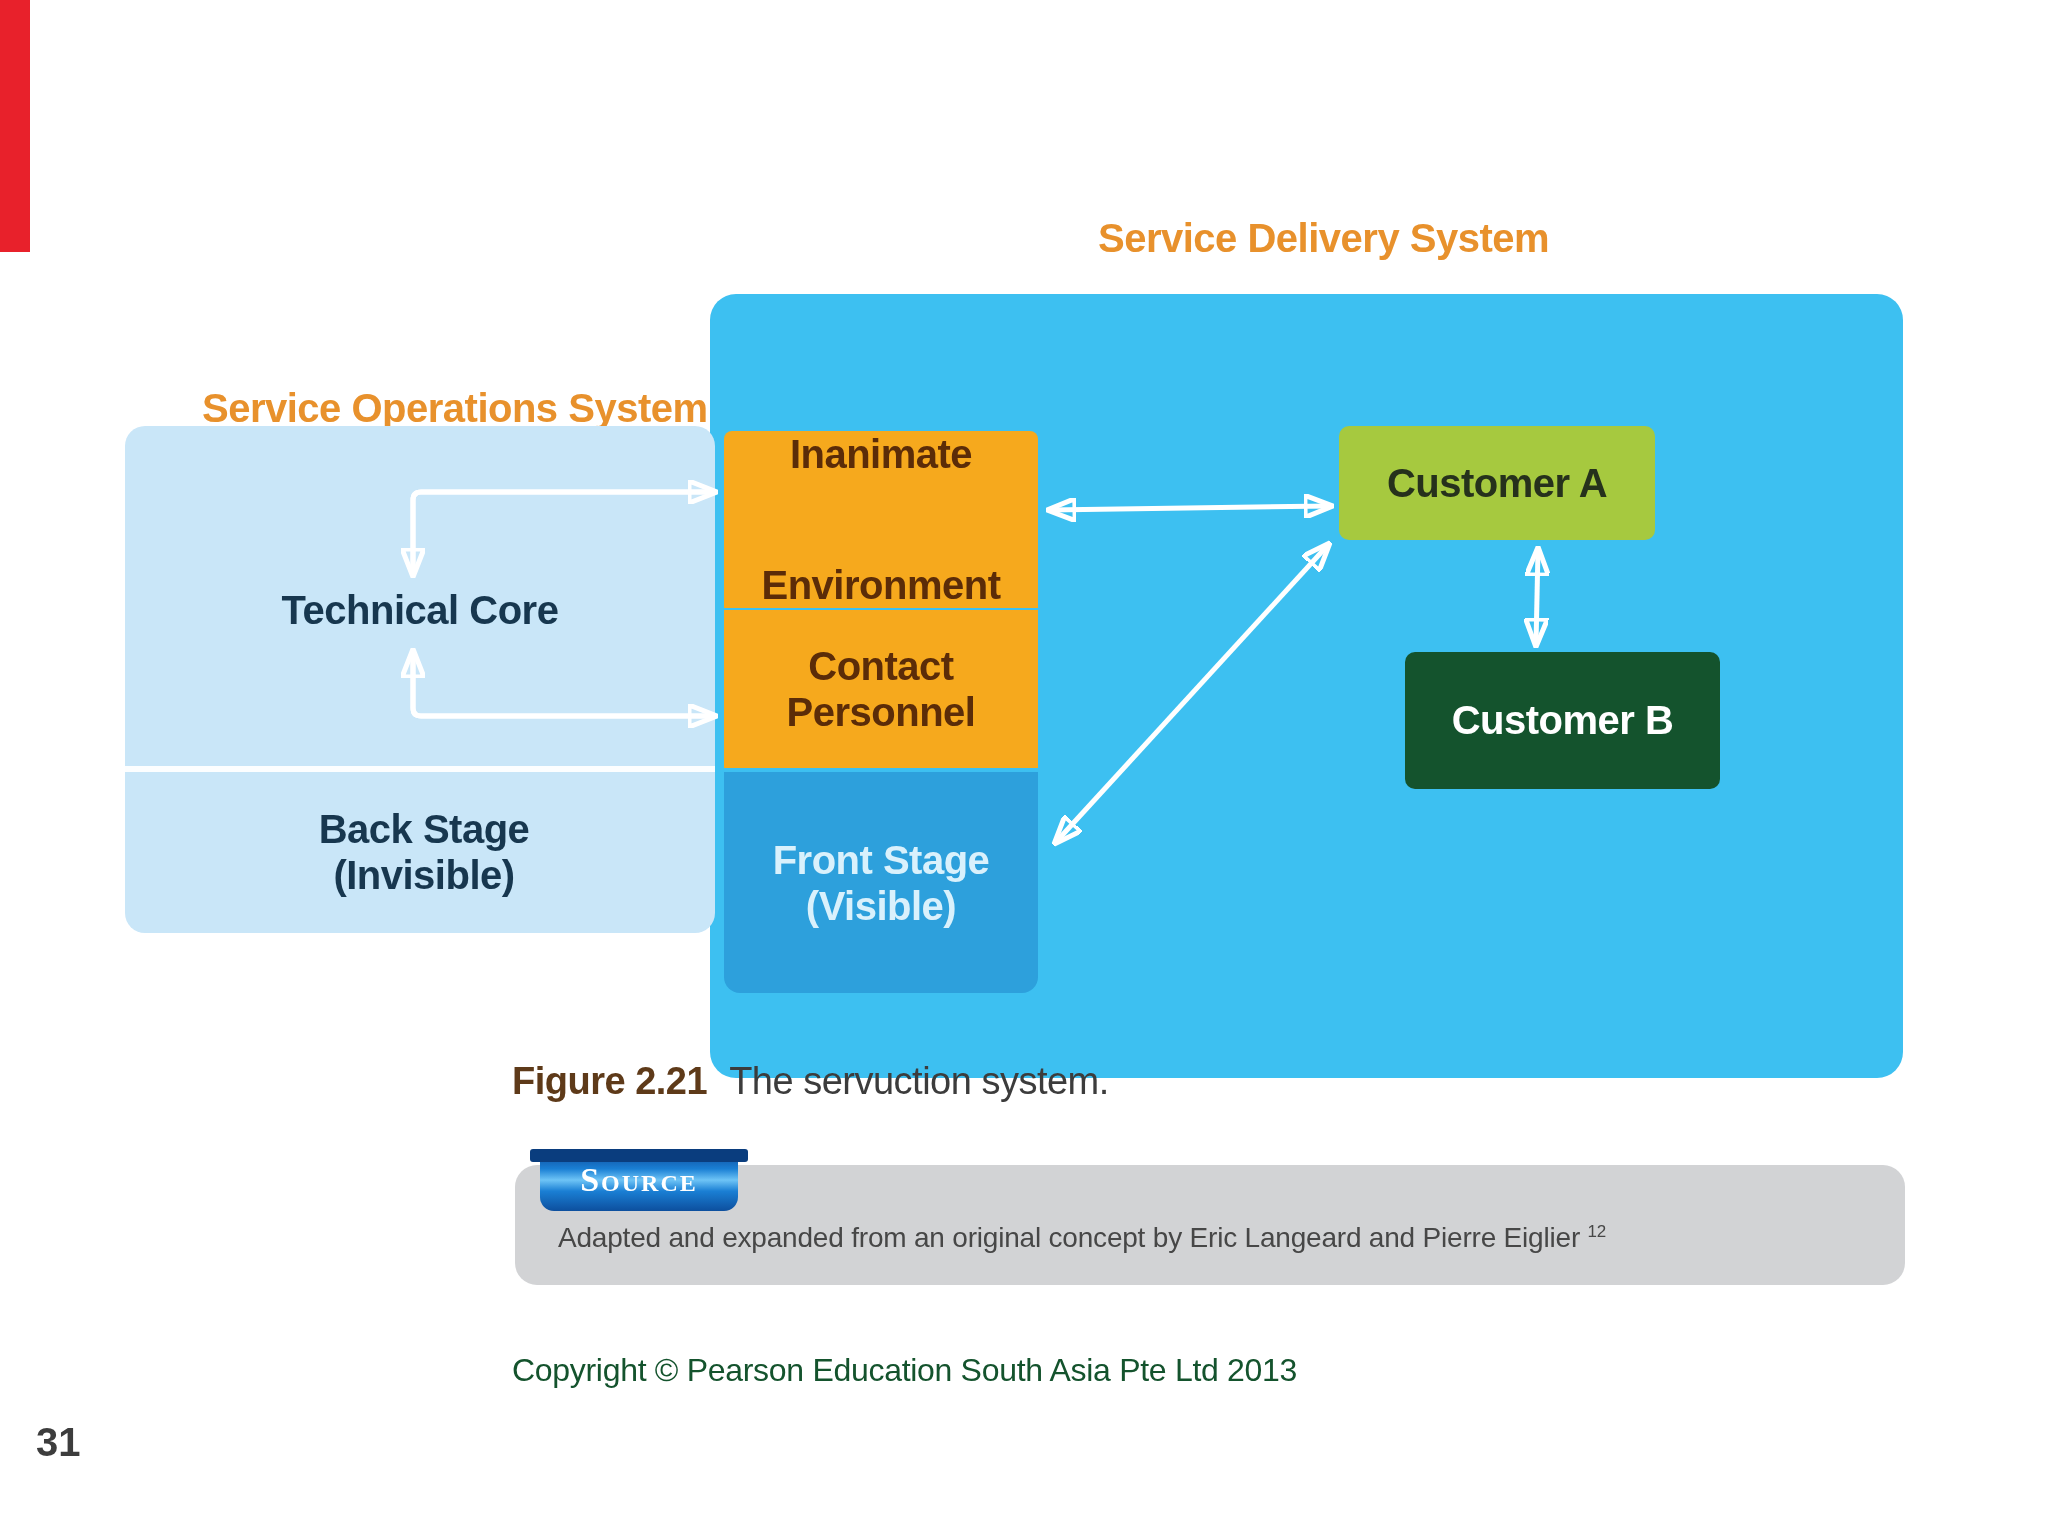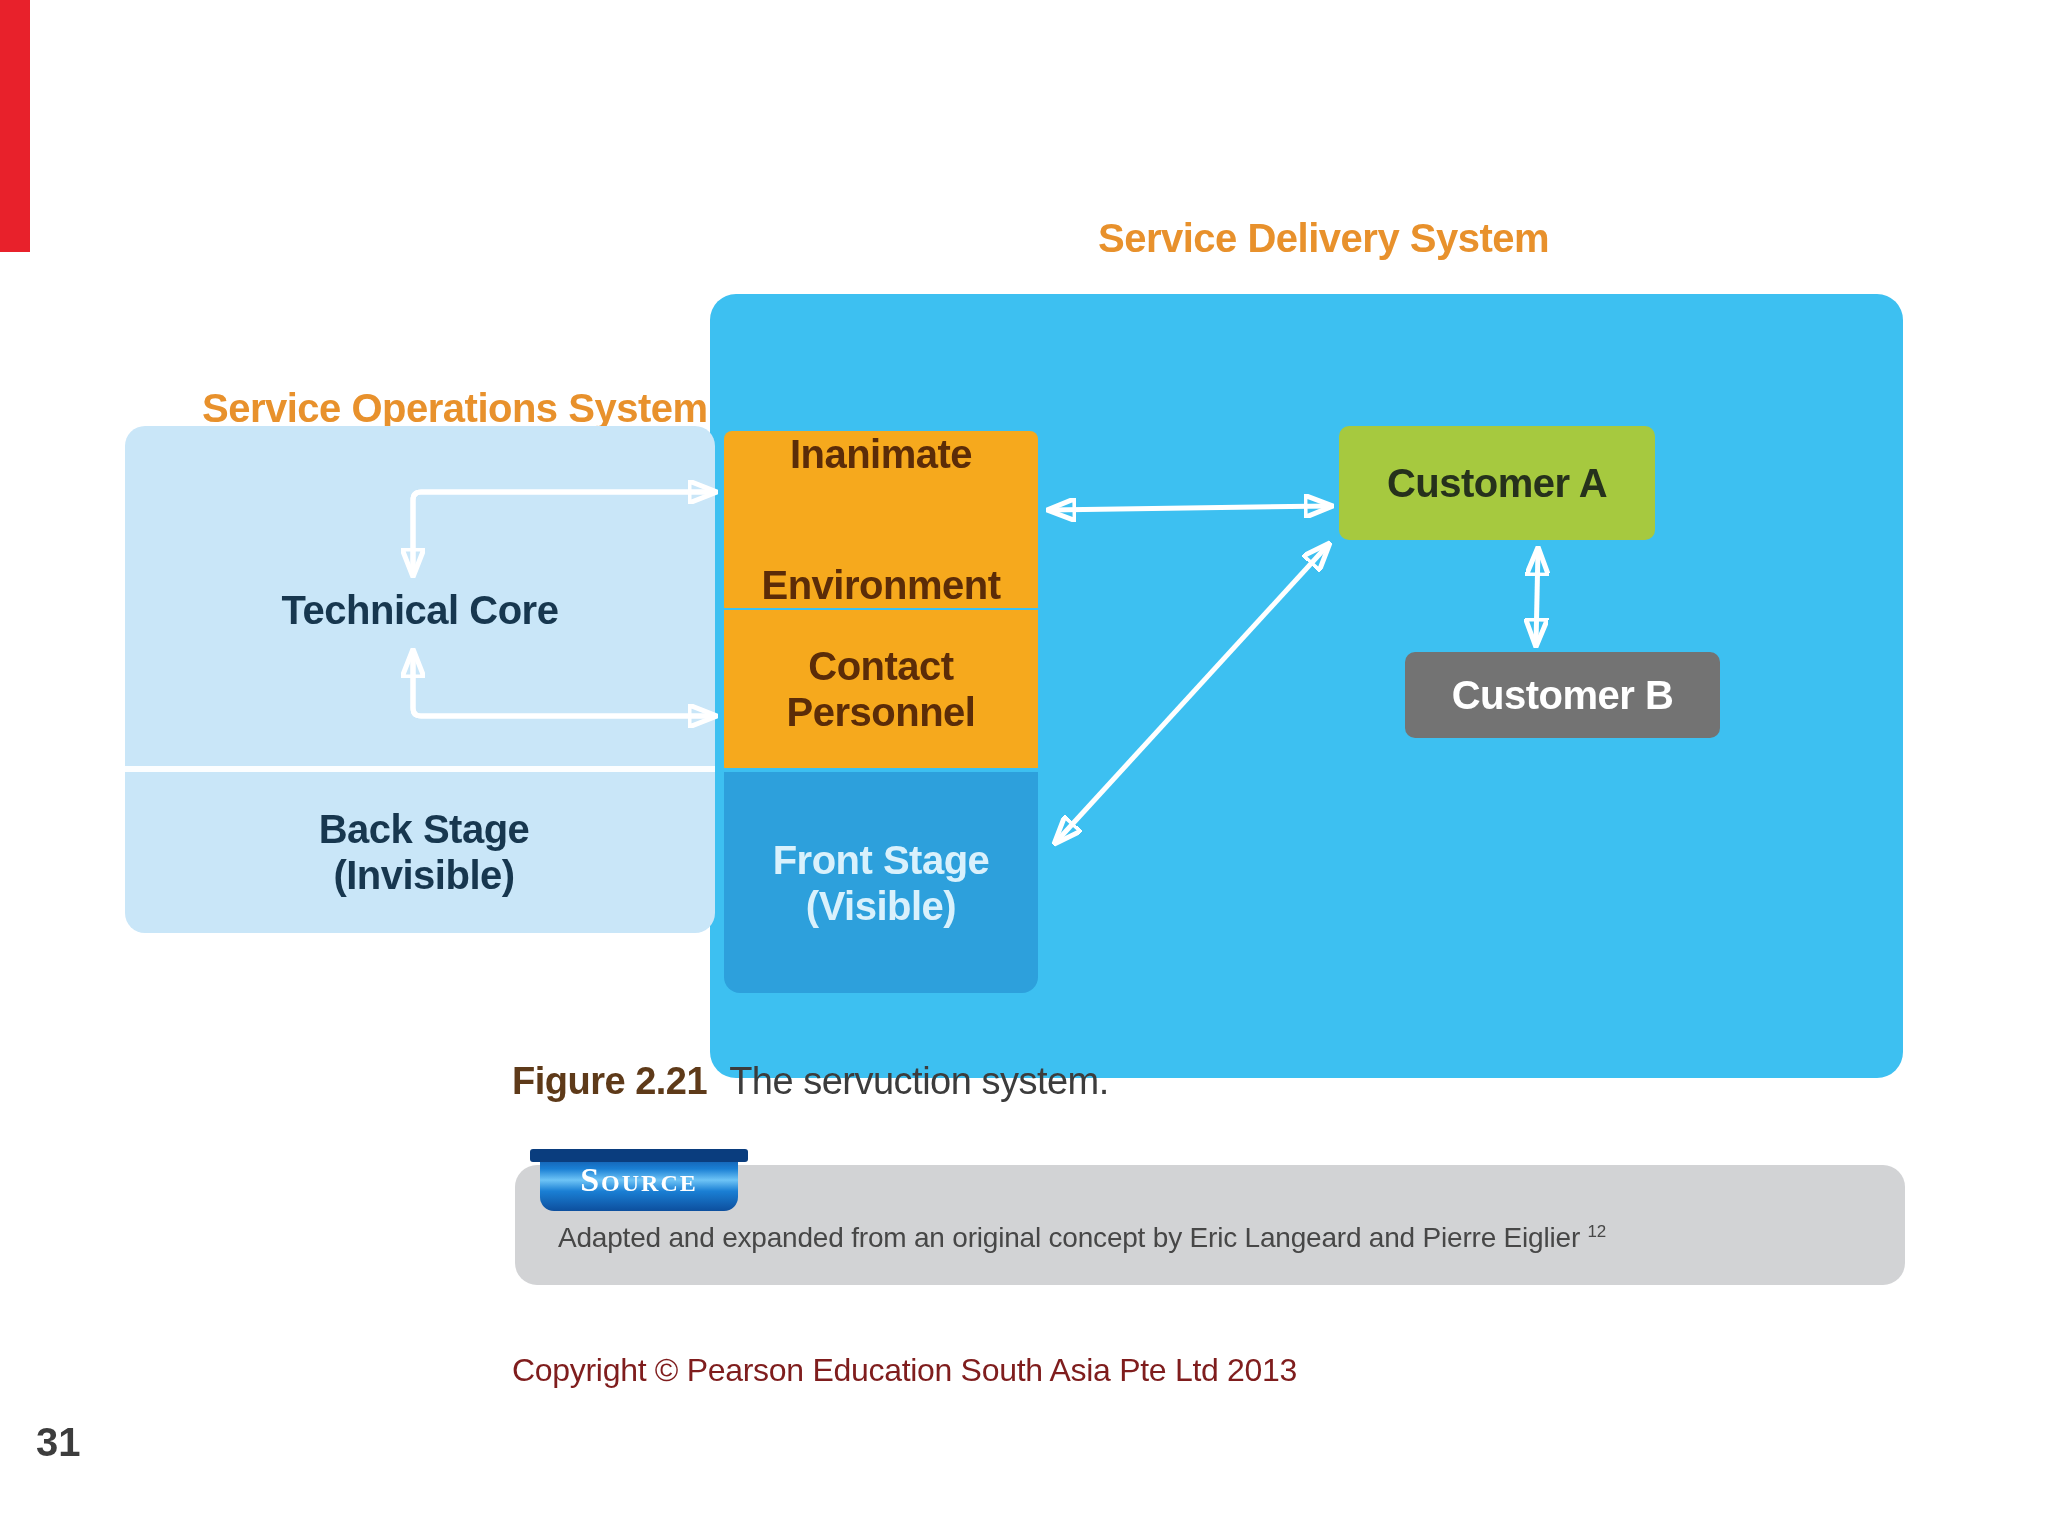--- a/index.html
+++ b/index.html
@@ -42,21 +42,21 @@
   
   .tech-core{position:absolute;left:125px;top:588px;width:590px;text-align:center;
     font-size:40px;font-weight:700;letter-spacing:-0.5px;color:#17374f;}
   .back-stage{position:absolute;left:125px;top:806px;width:598px;text-align:center;
     font-size:40px;font-weight:700;letter-spacing:-0.5px;color:#17374f;line-height:46px;}
 
   
   .cust{position:absolute;display:flex;align-items:center;justify-content:center;
     font-size:40px;font-weight:700;letter-spacing:-0.5px;border-radius:10px;text-align:center;}
   .cust-a{left:1339px;top:426px;width:316px;height:114px;background:#a6c93f;color:#26311c;}
-  .cust-b{left:1405px;top:652px;width:315px;height:86px;background:#737373;color:#ffffff;}
+  .cust-b{left:1405px;top:652px;width:315px;height:137px;background:#14532d;color:#ffffff;}
 
   
   svg.arrows{position:absolute;left:0;top:0;width:2048px;height:1536px;pointer-events:none;}
   svg.arrows path{fill:none;stroke:#ffffff;stroke-width:5px;}
 
   
   .caption{position:absolute;left:512px;top:1060px;font-size:38px;white-space:nowrap;}
   .caption .cap-bold{font-weight:700;color:#5e3a19;letter-spacing:-0.5px;}
   .caption .cap-text{color:#3c3c3c;margin-left:22px;letter-spacing:-0.5px;}
 
@@ -67,21 +67,21 @@
     background:linear-gradient(180deg,#0b3f8f 0%,#1a7fd4 32%,#6ec4f6 50%,#1a7fd4 68%,#0d4f9e 100%);
     border-radius:4px 4px 14px 14px;display:flex;align-items:center;justify-content:center;}
   .source-ribbon::before{content:"";position:absolute;left:-10px;right:-10px;top:0;height:13px;
     background:#0a3d7e;border-radius:3px;}
   .source-ribbon .tab-text{position:relative;font-family:"Liberation Serif", serif;
     font-variant:small-caps;font-size:34px;letter-spacing:2px;color:#ffffff;font-weight:700;}
   .source-text{position:absolute;left:558px;top:1222px;font-size:28px;color:#474747;
     letter-spacing:-0.2px;white-space:nowrap;}
   .source-text sup{font-size:17px;}
 
-  .copyright{position:absolute;left:512px;top:1352px;font-size:32px;color:#7f1d1d;
+  .copyright{position:absolute;left:512px;top:1352px;font-size:32px;color:#14532d;
     letter-spacing:-0.3px;white-space:nowrap;}
 
   .page-num{position:absolute;left:36px;top:1420px;font-size:40px;font-weight:700;color:#3d3d3d;}
 </style>
 </head>
 <body>
 
 <div class="stage">
 
   <div class="edge-strip"></div>

